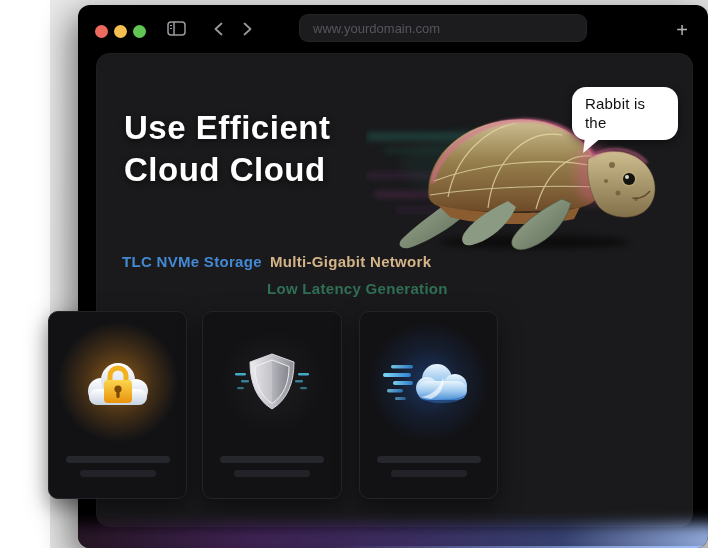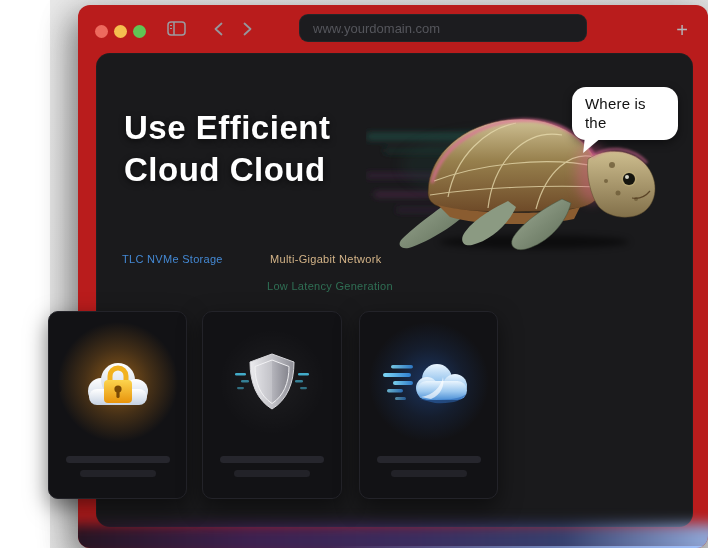--- a/index.html
+++ b/index.html
@@ -7,21 +7,21 @@
   body {
     position:relative; overflow:hidden; background:#ffffff;
     font-family:"Liberation Sans", sans-serif;
   }
   
   .bg-panel { position:absolute; left:50px; top:0; width:658px; height:548px;
     background:linear-gradient(135deg,#e9e9e9 0%,#e2e2e2 60%,#dddddd 100%); }
 
   
   .window { position:absolute; left:78px; top:5px; width:630px; height:543px;
-    background:#b91c1c; border-radius:12px; overflow:hidden;
+    background:#000000; border-radius:12px; overflow:hidden;
     box-shadow:-8px 10px 30px rgba(0,0,0,.30), 0 14px 40px rgba(0,0,0,.28); }
 
   .chrome { position:absolute; left:0; top:0; right:0; height:48px; }
   .lights { position:absolute; left:17px; top:20px; display:flex; gap:6px; }
   .light { width:13px; height:13px; border-radius:50%; }
   .chrome-btn { position:absolute; display:flex; align-items:center; justify-content:center;
     background:none; border:none; cursor:pointer; padding:0; }
   .sidebar-btn { left:88px; top:15px; width:20px; height:17px; }
   .back-btn { left:132px; top:16px; width:16px; height:16px; }
   .fwd-btn  { left:161px; top:16px; width:16px; height:16px; }
@@ -34,21 +34,21 @@
 
   
   .content { position:absolute; left:18px; top:48px; width:597px; height:474px;
     background:#1a1a1c; border-radius:14px; overflow:hidden;
     box-shadow:inset 0 0 0 1px rgba(255,255,255,.025); }
 
   .hero-title { position:absolute; left:28px; top:54px;
     font-family:Liberation Sans, sans-serif; font-weight:700; font-size:33px; line-height:42px;
     color:#ffffff; letter-spacing:.5px; text-shadow:0 2px 6px rgba(0,0,0,.6); }
 
-  .feature { position:absolute; font-size:11px; font-weight:400; letter-spacing:.3px; white-space:nowrap; }
+  .feature { position:absolute; font-size:15px; font-weight:700; letter-spacing:.3px; white-space:nowrap; }
   .f0 { left:26px;  top:200px; }
   .f1 { left:174px; top:200px; }
   .f2 { left:26px;  top:227px; }
   .f3 { left:171px; top:227px; }
 
   .turtle-wrap { position:absolute; left:270px; top:42px; width:300px; height:160px; }
 
   .bubble { position:absolute; left:476px; top:34px; width:106px; background:#ffffff;
     border-radius:14px; padding:7px 11px 8px 13px; color:#111;
     font-size:15px; line-height:19px; font-weight:500; letter-spacing:.2px; z-index:5;
@@ -188,21 +188,21 @@
         <path d="M284,96 C279,102 272,104 266,103" fill="none" stroke="#5a4426" stroke-width="1.2"></path>
       </svg>
     </div>
 
     <div class="hero-title">
       <div>Use Efficient</div>
       <div>Cloud Cloud</div>
     </div>
 
     <div class="bubble">
-      <div>Where is the</div>
+      <div>Rabbit is the</div>
     </div>
 
     <span class="feature f0" style="color:#4489d4">TLC NVMe Storage</span>
     <span class="feature f1" style="color:#d4b488">Multi-Gigabit Network</span>
     <span class="feature f3" style="color:#2f6f54">Low Latency Generation</span>
   </div>
 
   <div class="bottom-glow"></div>
   <div class="bottom-edge"></div>
 </div>

